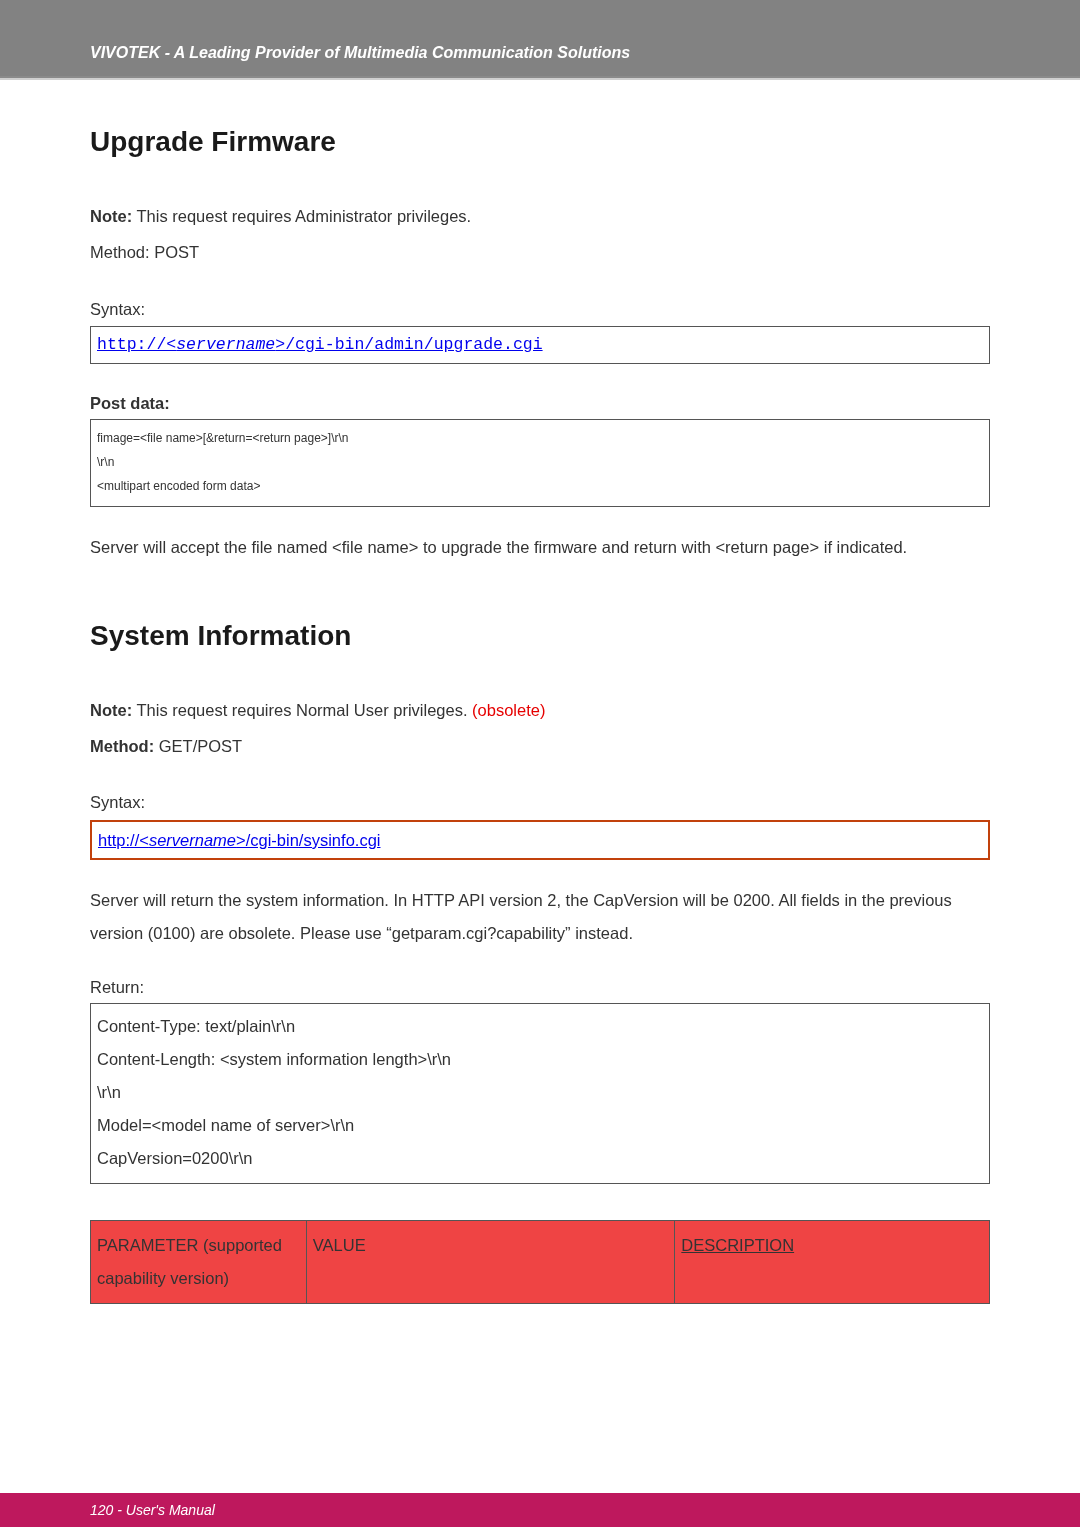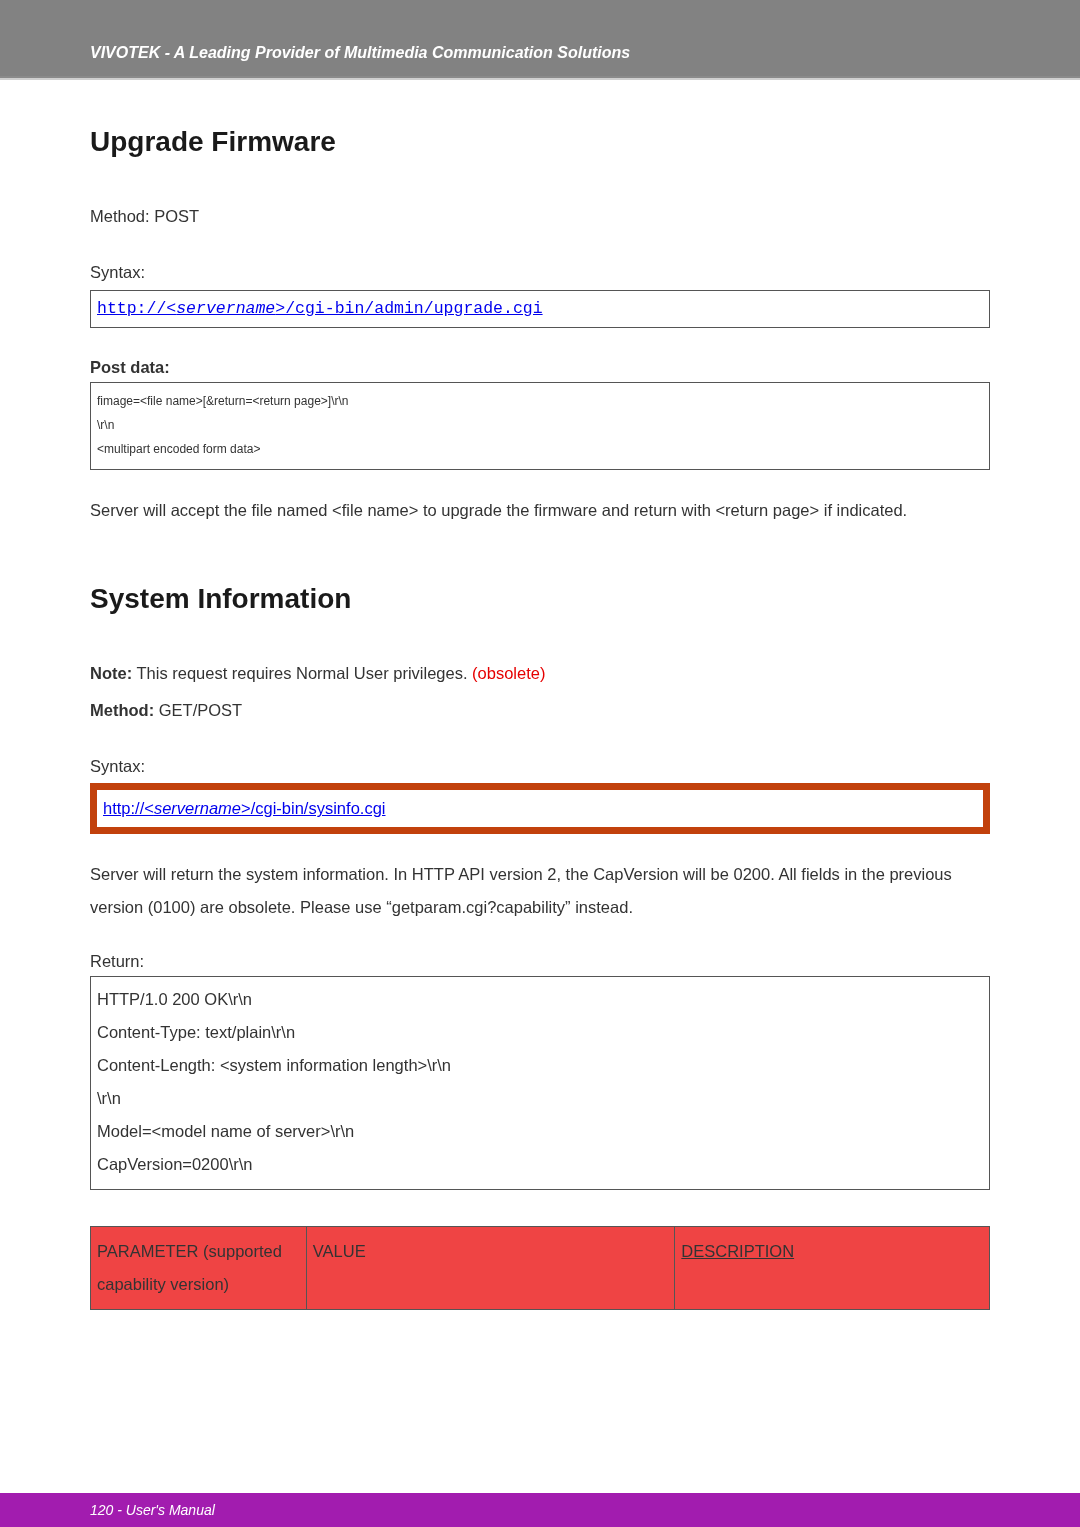--- a/index.html
+++ b/index.html
@@ -84,34 +84,34 @@
     background: #ef4444;
     padding: 8px 6px;
     vertical-align: top;
     font-size: 16.5px;
     line-height: 2.0;
   }
   .col-param { width: 24%; }
   .col-value { width: 41%; }
   .col-desc { width: 35%; text-decoration: underline; }
   .footer-note {
-    background: #a21caf;
+    background: #be185d;
     color: #ffffff;
     font-style: italic;
     font-size: 14px;
     padding: 6px 0 6px 90px;
     position: absolute;
     bottom: 0;
     width: 1080px;
     height: 34px;
     display: flex;
     align-items: center;
   }
   .syntax-box2 {
-    border: 7px solid #c2410c;
+    border: 2px solid #c2410c;
     padding: 5px 6px;
     margin-bottom: 22px;
     font-size: 16.5px;
     color: #0000ee;
     text-decoration: underline;
   }
   .syntax-box2 .servername { font-style: italic; }
   .server-accept { line-height: 2.0; margin-bottom: 50px; }
 </style>
 </head>
@@ -119,20 +119,23 @@
 
 <div class="header-bar">
   <span>VIVOTEK - A Leading Provider of Multimedia Communication Solutions</span>
 </div>
 <div class="divider-line"></div>
 
 <div class="content">
 
   <h1 class="section-title">Upgrade Firmware</h1>
 
+  <p class="note-line">
+    <span class="bold">Note:</span><span> This request requires Administrator privileges.</span>
+  </p>
   <p>Method: POST</p>
 
   <p class="syntax-label">Syntax:</p>
   <div class="code-box">
     <span>http://&lt;</span><span class="servername">servername</span><span>&gt;/cgi-bin/admin/upgrade.cgi</span>
   </div>
 
   <p class="post-data-label">Post data:</p>
   <div class="post-box">
     <div>fimage=&lt;file name&gt;[&amp;return=&lt;return page&gt;]\r\n</div>
@@ -153,21 +156,20 @@
 
   <p class="syntax-label">Syntax:</p>
   <div class="syntax-box2">
     <span>http://&lt;</span><span class="servername">servername</span><span>&gt;/cgi-bin/sysinfo.cgi</span>
   </div>
 
   <p class="info-para">Server will return the system information. In HTTP API version 2, the CapVersion will be 0200. All fields in the previous version (0100) are obsolete. Please use “getparam.cgi?capability” instead.</p>
 
   <p class="return-label">Return:</p>
   <div class="return-box">
-    <div>HTTP/1.0 200 OK\r\n</div>
     <div>Content-Type: text/plain\r\n</div>
     <div>Content-Length: &lt;system information length&gt;\r\n</div>
     <div>\r\n</div>
     <div>Model=&lt;model name of server&gt;\r\n</div>
     <div>CapVersion=0200\r\n</div>
   </div>
 
   <table class="param-table">
     <tbody>
         <tr>

